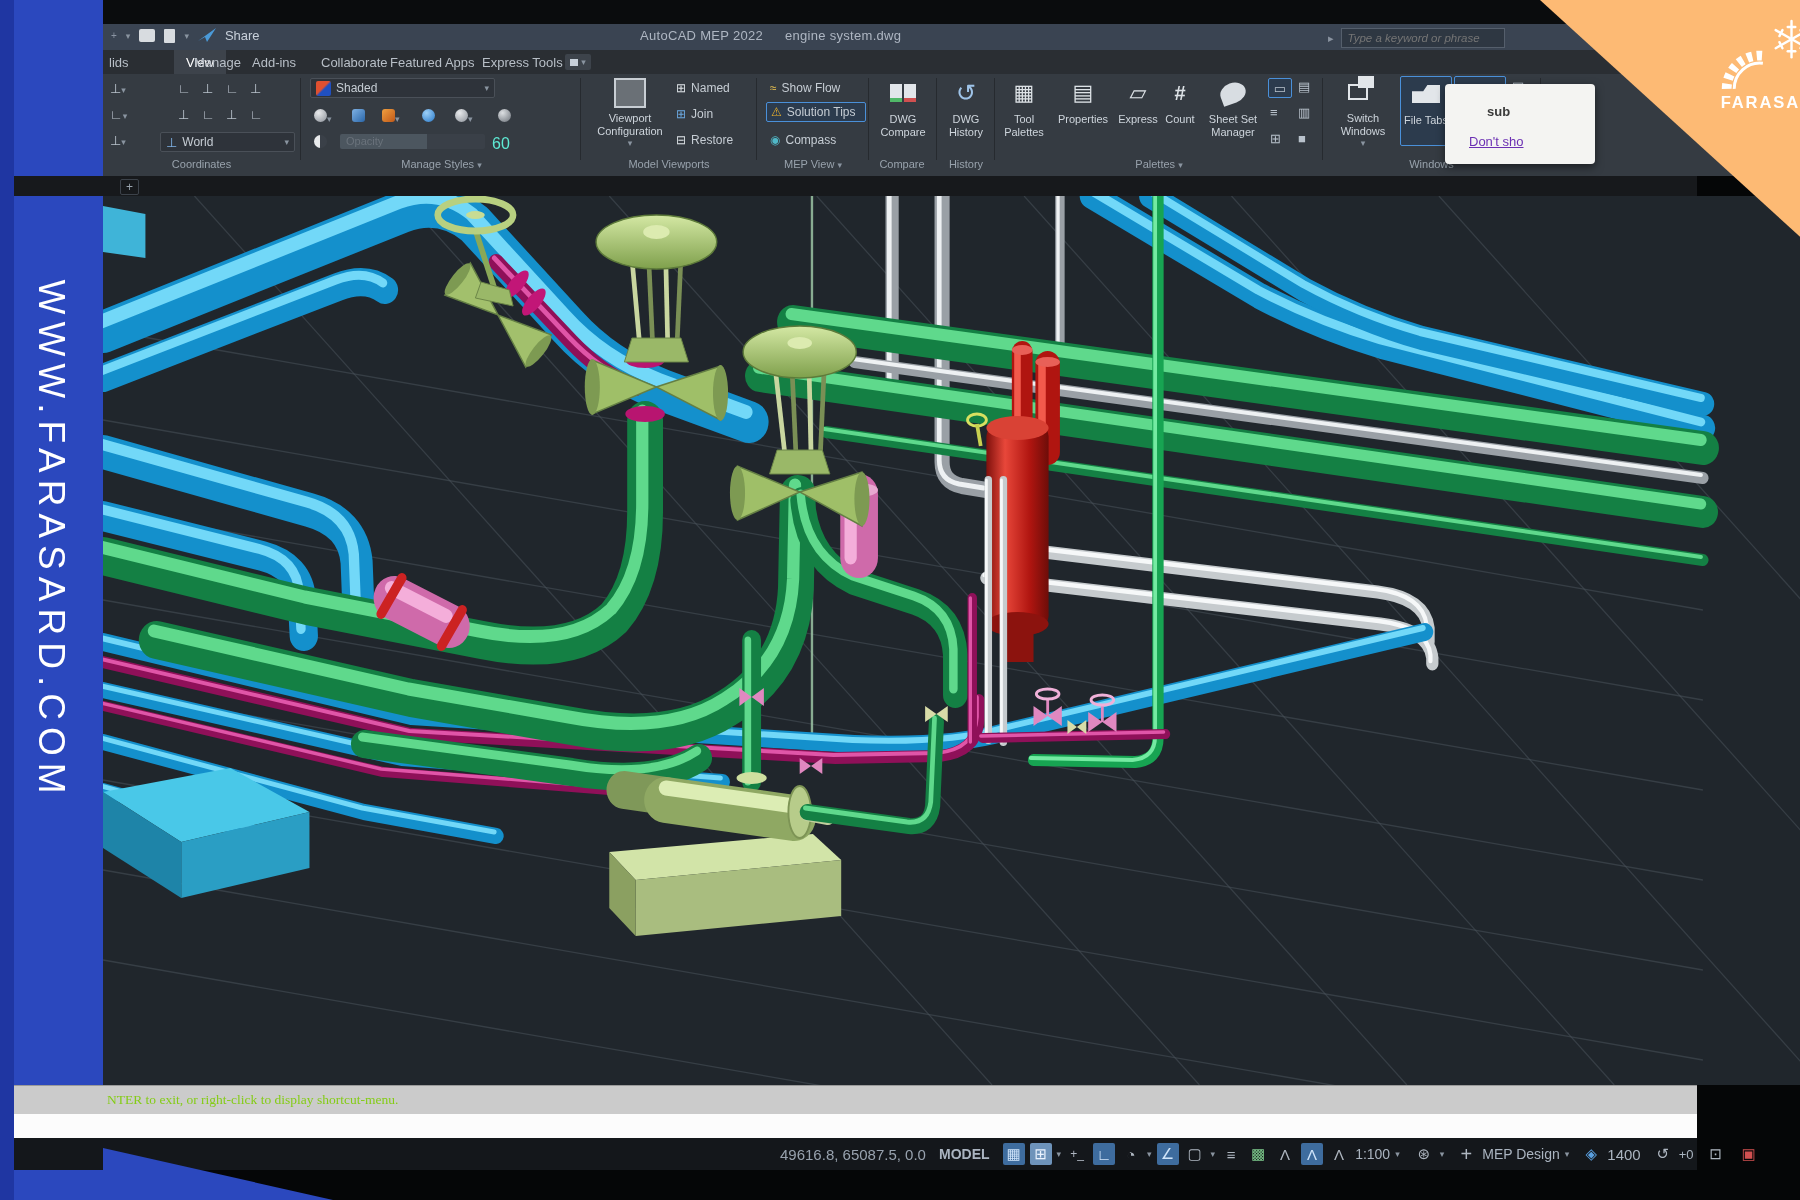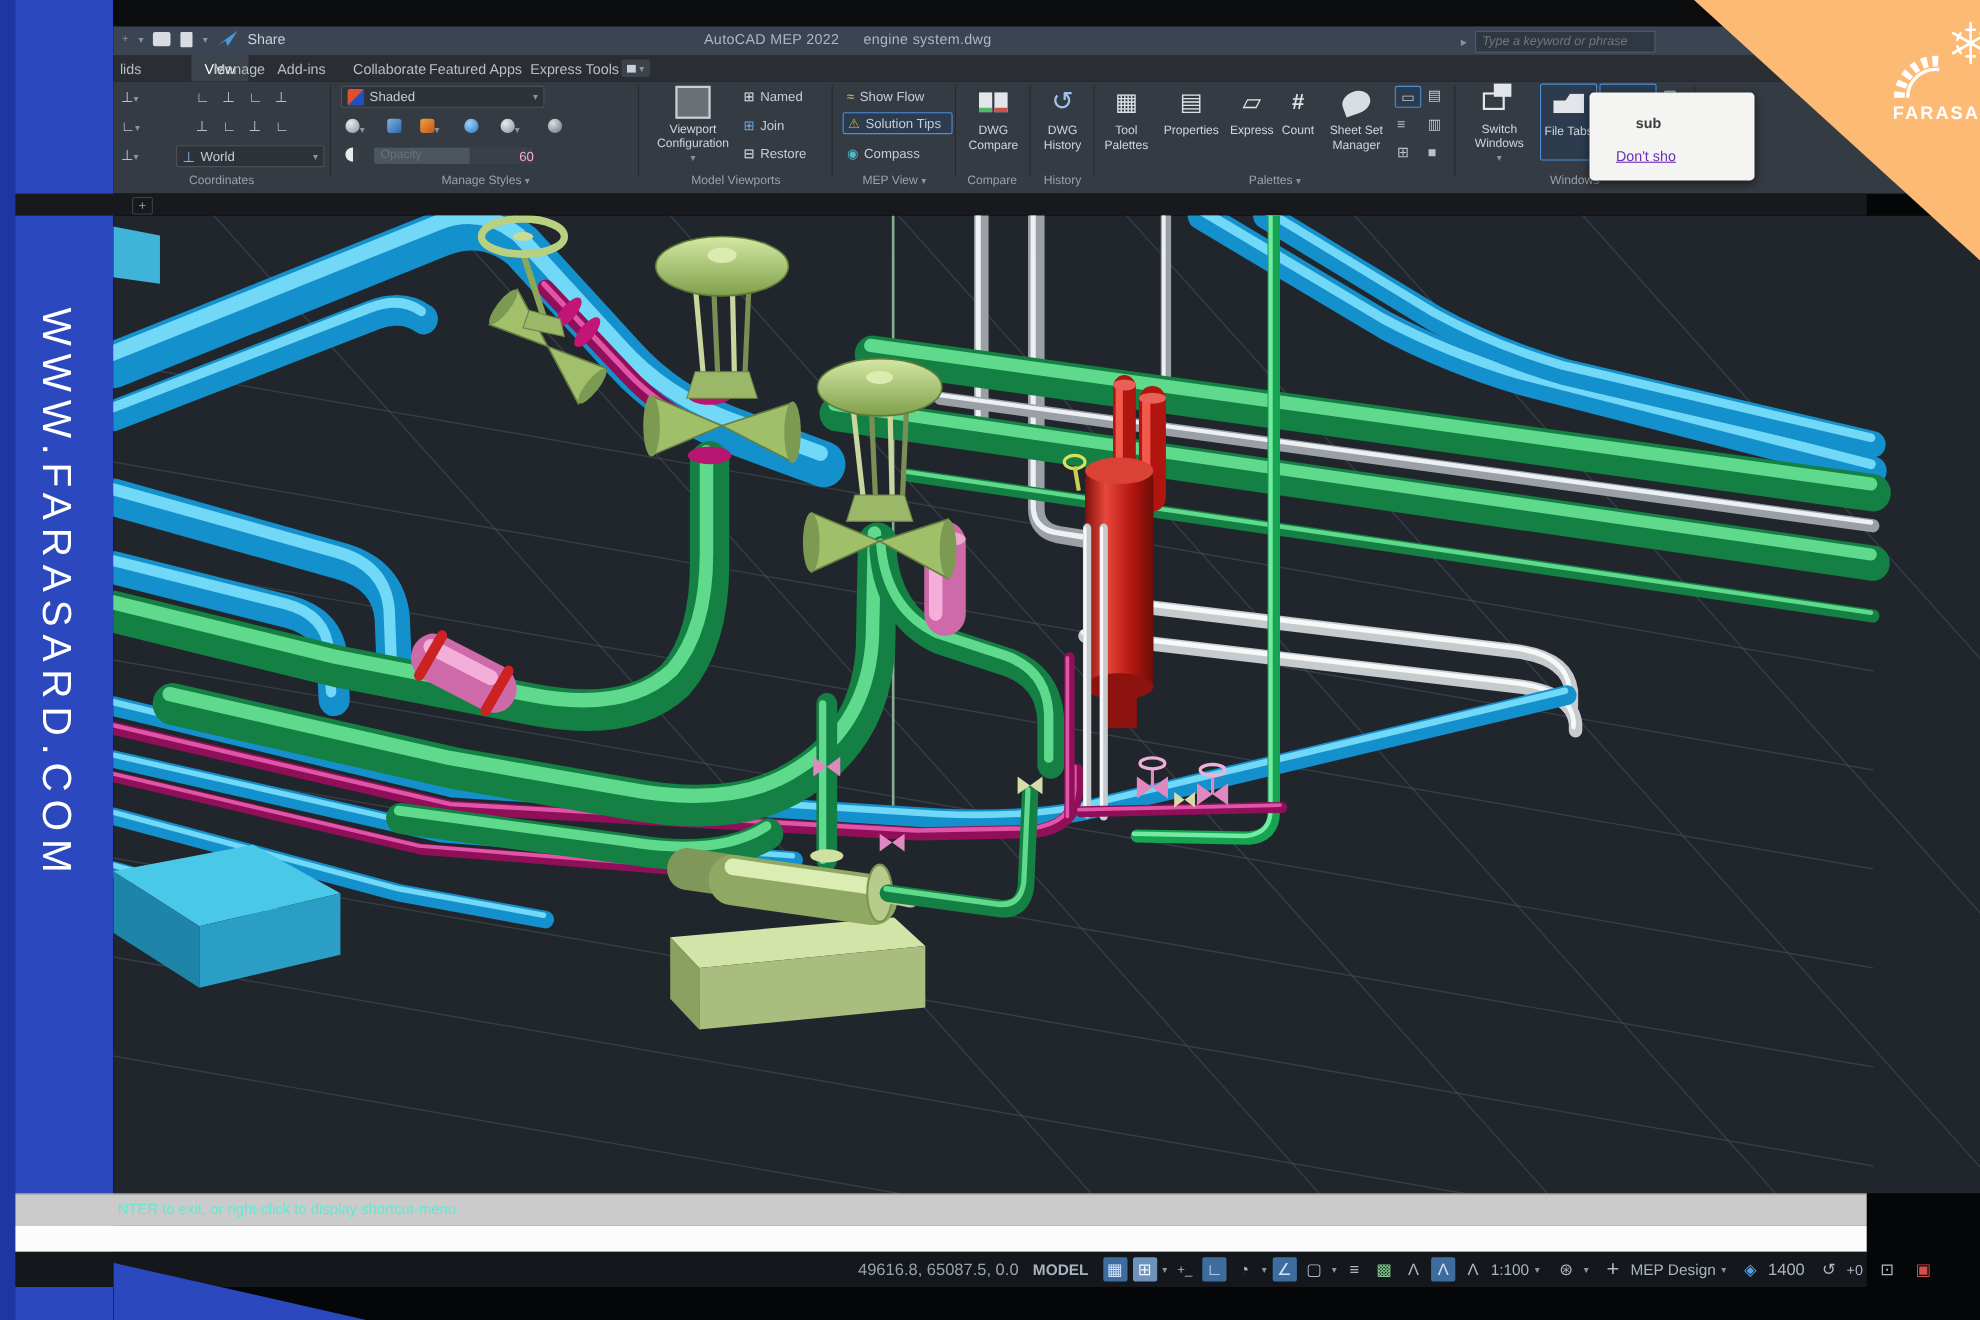--- a/index.html
+++ b/index.html
@@ -59,21 +59,21 @@
   .glyphbtn{color:#DDE2E6;}
   
   #popup{left:1445px;top:84px;width:150px;height:80px;background:#F4F4F2;border-radius:4px;
          box-shadow:0 3px 8px rgba(0,0,0,.5);z-index:3;}
   #popup .l1{position:absolute;left:42px;top:20px;color:#3A3A3A;font-size:13px;font-weight:bold;}
   #popup .l2{position:absolute;left:24px;top:50px;color:#6B2FB3;font-size:13px;text-decoration:underline;}
   
   #newtab{left:17px;top:179px;width:17px;height:14px;border:1px solid #3C424A;border-radius:2px;
           color:#9AA4AE;font-size:12px;display:flex;align-items:center;justify-content:center;line-height:1;}
   
-  #cmdtext{left:4px;top:1092px;color:#5eead4;font-family:Liberation Sans, sans-serif;font-size:13.5px;white-space:pre;}
+  #cmdtext{left:4px;top:1092px;color:#84cc16;font-family:Liberation Serif, serif;font-size:13.5px;white-space:pre;}
   
   #sbflex{left:677px;top:1138px;height:32px;display:flex;align-items:center;gap:5px;}
   .sbt{color:#98A2AE;font-size:15px;white-space:nowrap;}
   .sbl{color:#AAB4C0;font-size:14px;white-space:nowrap;}
   .sbi{width:22px;height:22px;display:flex;align-items:center;justify-content:center;
        color:#AEB6C0;font-size:15px;border-radius:2px;flex:0 0 auto;}
   .sbi.on{background:#3E6C9E;color:#CFE4FA;}
   .sbi.on2{background:#6E93BA;color:#EAF3FF;}
   .sbi.grn{color:#7CC98B;}
   .sbi.blu{color:#5AA0E0;}
@@ -187,21 +187,21 @@
   <span class="abs" style="left:352px;top:108px;"><span class="ball" style="background:linear-gradient(135deg,#7FB2E5,#2A66A8);border-radius:3px;"></span></span>
   <span class="abs" style="left:382px;top:108px;"><span class="ball" style="background:linear-gradient(135deg,#F0A040,#C05818);border-radius:3px;"></span><span class="caret">▾</span></span>
   <span class="abs" style="left:422px;top:108px;"><span class="ball" style="background:radial-gradient(circle at 35% 30%,#9CD0F8,#2878C8);"></span></span>
   <span class="abs" style="left:455px;top:108px;"><span class="ball" style="background:radial-gradient(circle at 35% 30%,#E8EAEC,#8A9098);"></span><span class="caret">▾</span></span>
   <span class="abs" style="left:498px;top:108px;"><span class="ball" style="background:radial-gradient(circle at 35% 30%,#DCDFE2,#6A7078);"></span></span>
   <span class="abs" style="left:314px;top:134px;"><span class="ball" style="background:linear-gradient(90deg,#E8EAEC 50%,#3A4048 50%);"></span></span>
   <div class="slider abs" style="left:340px;top:134px;width:145px;">
     <span class="fill"></span>
       <span class="ghost">Opacity</span>
   </div>
-  <span class="abs" style="left:472px;top:135px;color:#f9a8d4;font-size:12px;">60</span>
+  <span class="abs" style="left:492px;top:135px;color:#5eead4;font-size:16px;">60</span>
   <div class="plabel abs" style="left:305px;width:273px;"><span>Manage Styles</span> <span class="caret">▾</span></div>
 
   <div class="bigbtn" style="left:592px;width:76px;">
     <span class="bicon">
         <span style="width:28px;height:26px;background:#6A7076;border:2px solid #C8CED4;display:inline-block;"></span>
       </span>
     <span>Viewport Configuration</span>
       <span class="caret">▾</span>
   </div>
   <div class="smallrow" style="left:676px;top:78px;">

